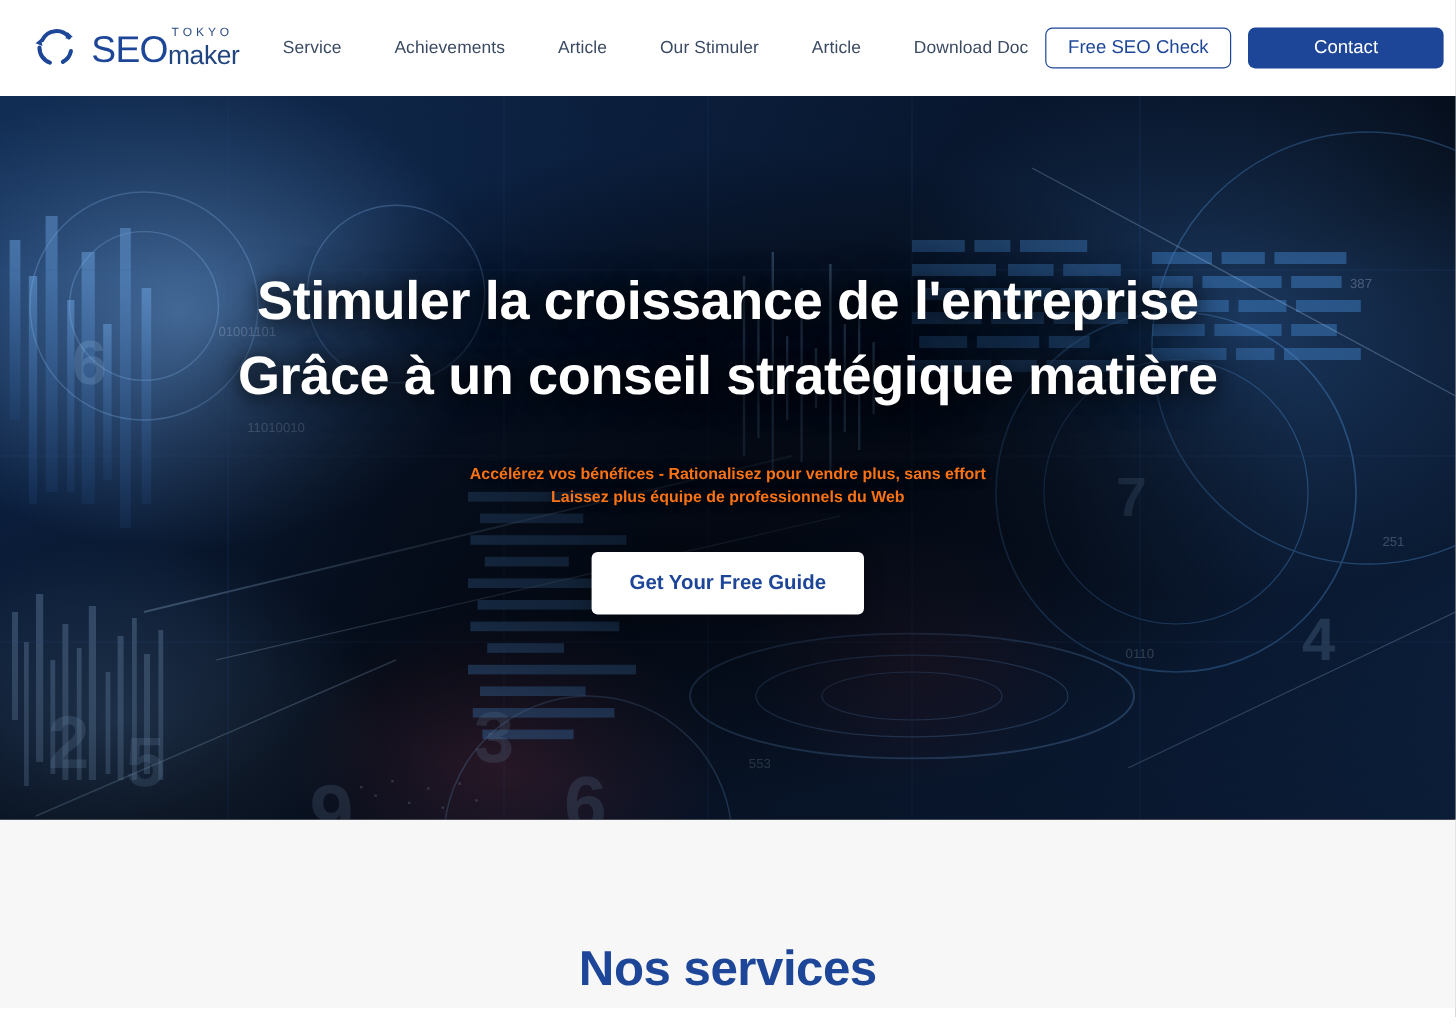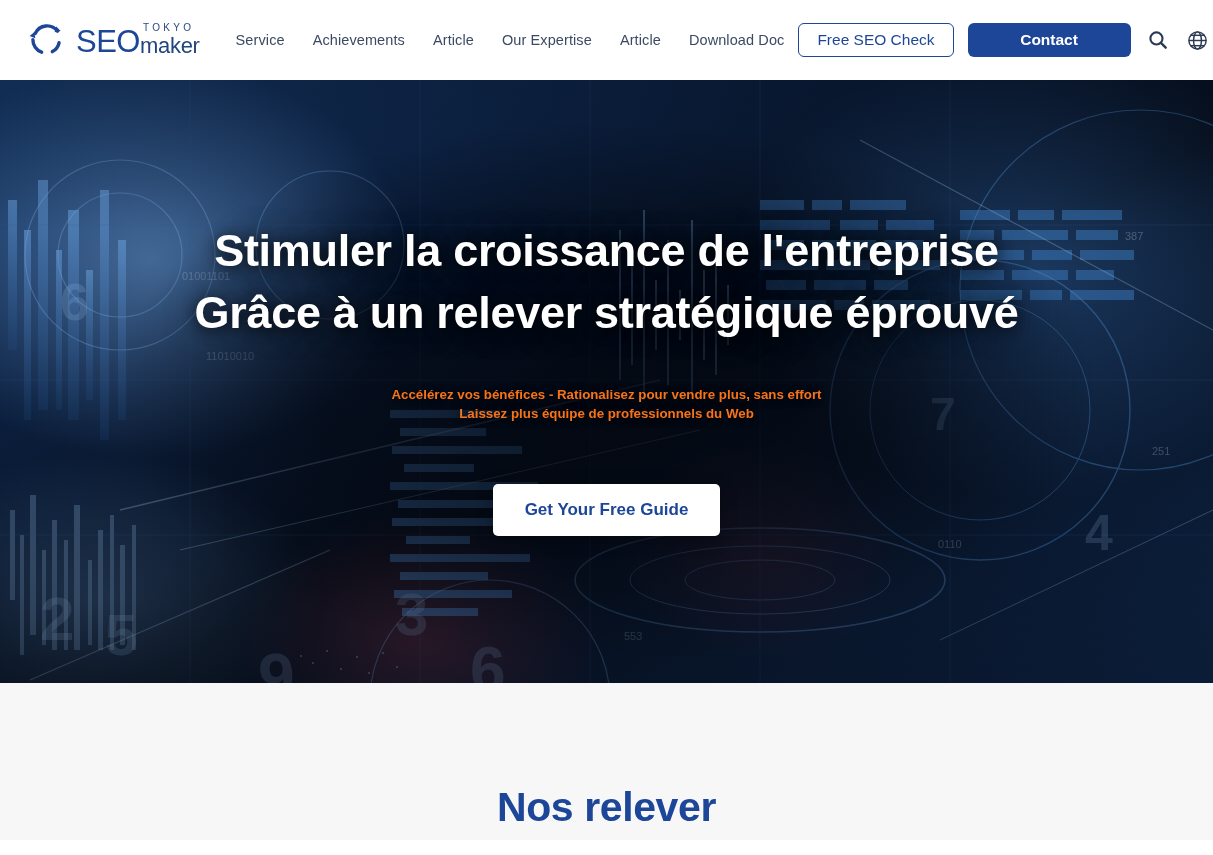--- a/index.html
+++ b/index.html
@@ -34,38 +34,38 @@
     font-weight:500; line-height:1; margin:0 0 2px 3px;
   }
   .brand-maker{
     font-size:22px; font-weight:400; color:#21457f;
     line-height:1; letter-spacing:-0.3px;
   }
 
   
   .nav-links{
     display:flex; align-items:center;
-    margin-left:22px; gap:0;
+    margin-left:22px; gap:16px;
   }
   .nav-link{
     font-size:14.5px; color:#3b4a63; padding:6px 14px;
     white-space:nowrap; cursor:pointer; letter-spacing:.1px;
   }
 
   .nav-actions{ display:flex; align-items:center; margin-left:auto; gap:14px; }
 
   .btn-outline{
     border:1.6px solid #1d4698; color:#1d4698; background:#fff;
     font-size:15.5px; font-weight:normal; border-radius:6px;
     padding:0 18px; height:34px; line-height:32px;
     cursor:pointer; white-space:nowrap;
   }
   .btn-filled{
     background:#1d4698; color:#ffffff; border:none;
-    font-size:15.5px; font-weight:bold; border-radius:6px;
+    font-size:15.5px; font-weight:normal; border-radius:6px;
     padding:0 30px; height:34px; line-height:34px;
     cursor:pointer; white-space:nowrap; min-width:163px; text-align:center;
   }
   .icon-btn{
     width:26px; height:26px; display:flex; align-items:center; justify-content:center;
     cursor:pointer; color:#2b3a52;
   }
   .icon-btn svg{ display:block; }
 
   
@@ -101,21 +101,21 @@
 
   .hero-sub{
     margin-top:42px;
     text-align:center; color:#f97316;
     font-size:13.3px; font-weight:bold; line-height:1.42;
     text-shadow:0 1px 8px rgba(0,0,0,.85);
   }
   .hero-sub span{ display:block; }
 
   .hero-cta{
-    margin-top:60px;
+    margin-top:36px;
     background:#ffffff; color:#1d4698;
     font-size:17px; font-weight:bold;
     border:none; border-radius:5px;
     padding:0 32px; height:52px; line-height:52px;
     cursor:pointer;
     box-shadow:0 3px 16px rgba(0,0,0,.35);
   }
 
   
   .services{
@@ -154,21 +154,21 @@
         <span class="brand-tokyo">TOKYO</span>
         <span class="brand-maker">maker</span>
       </span>
     </span>
   </div>
 
   <nav class="nav-links">
     <a class="nav-link">Service</a>
     <a class="nav-link">Achievements</a>
     <a class="nav-link">Article</a>
-    <a class="nav-link">Our Expertise</a>
+    <a class="nav-link">Our Stimuler</a>
     <a class="nav-link">Article</a>
     <a class="nav-link">Download Doc</a>
   </nav>
 
   <div class="nav-actions">
     <button class="btn-outline">Free SEO Check</button>
     <button class="btn-filled">Contact</button>
 
     <span class="icon-btn">
       <svg viewBox="0 0 24 24" width="22" height="22" aria-hidden="true">
@@ -398,27 +398,27 @@
           <rect x="432" y="652" width="2" height="2"></rect>
       </g>
     </svg>
   </div>
 
   <div class="hero-veil"></div>
 
   <div class="hero-content">
     <h1 class="hero-title">
       <span class="l1">Stimuler la croissance de l'entreprise</span>
-      <span class="l2">Grâce à un relever stratégique éprouvé</span>
+      <span class="l2">Grâce à un conseil stratégique matière</span>
     </h1>
 
     <p class="hero-sub">
       <span>Accélérez vos bénéfices - Rationalisez pour vendre plus, sans effort</span>
       <span>Laissez plus équipe de professionnels du Web</span>
     </p>
 
     <button class="hero-cta">Get Your Free Guide</button>
   </div>
 </section>
 
 <section class="services">
-  <h2 class="services-title">Nos relever</h2>
+  <h2 class="services-title">Nos services</h2>
 </section>
 
 </body></html>

